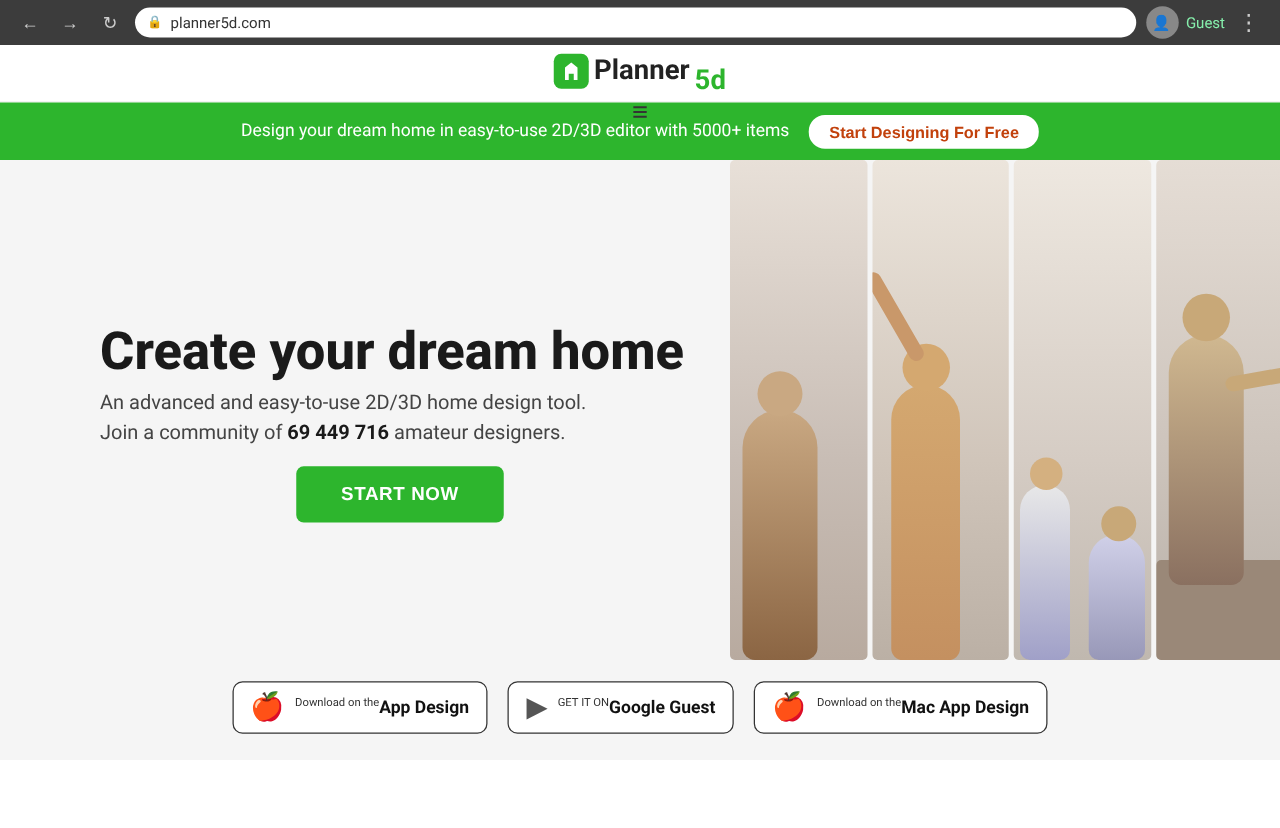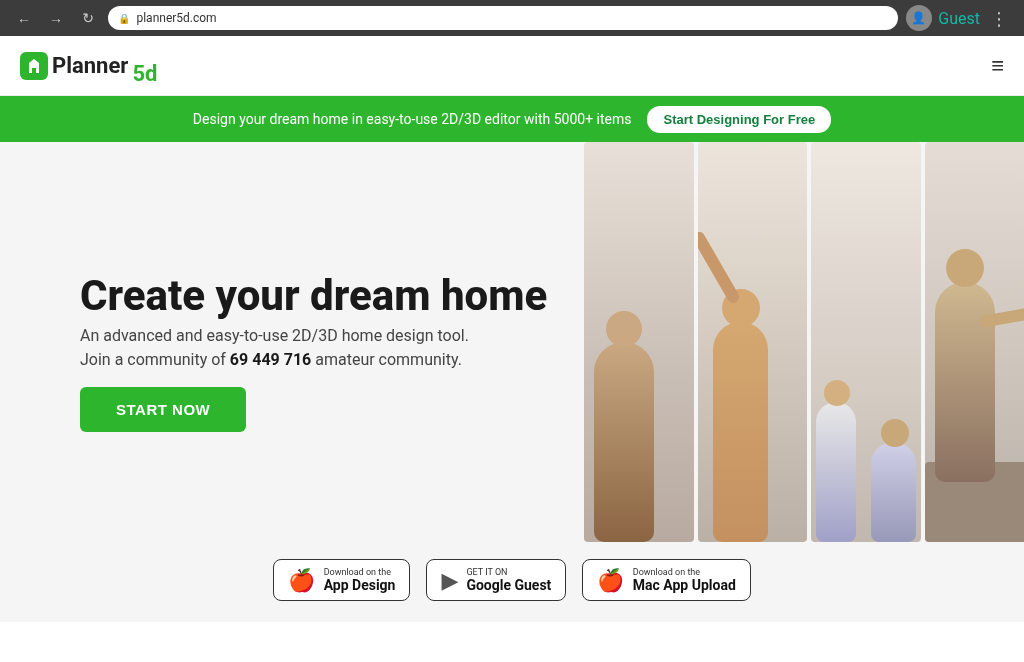--- a/index.html
+++ b/index.html
@@ -45,25 +45,26 @@
     .browser-menu-btn {
       color: #ccc; font-size: 18px; cursor: pointer; padding: 2px 4px;
     }
 
     
     .website { background: #fff; height: 626px; overflow: hidden; }
 
     
     .top-nav {
       background: #fff;
-      height: 60px;
+      height: 46px;
       display: flex;
       align-items: center;
       padding: 0 20px;
       border-bottom: 1px solid #eee;
+      flex-direction: column;
     }
     .logo {
       display: flex; align-items: center; gap: 4px;
       font-size: 22px; font-weight: 700; color: #222;
     }
     .logo-icon {
       background: #2db52d;
       color: #fff;
       width: 28px; height: 28px;
       border-radius: 6px;
@@ -77,21 +78,21 @@
     
     .banner {
       background: #2db52d;
       height: 46px;
       display: flex; align-items: center; justify-content: center;
       gap: 16px;
     }
     .banner-text { color: #fff; font-size: 14px; }
     .banner-btn {
       background: #fff;
-      color: #15803d;
+      color: #c2410c;
       border: none;
       padding: 6px 16px;
       border-radius: 13px;
       font-size: 13px;
       font-weight: 600;
       cursor: pointer;
       white-space: nowrap;
     }
 
     
@@ -115,21 +116,21 @@
       line-height: 1.15;
       margin-bottom: 4px;
     }
     .hero-subtitle {
       font-size: 16px;
       color: #444;
       line-height: 1.5;
       margin-bottom: 15px;
     }
     .hero-subtitle strong { color: #1a1a1a; font-weight: 700; }
-    .hero-buttons { display: flex; gap: 12px; align-items: center; }
+    .hero-buttons { display: flex; gap: 12px; align-items: center; justify-content: center; }
     .btn-start {
       background: #2db52d;
       color: #fff;
       border: none;
       padding: 14px 36px;
       border-radius: 6px;
       font-size: 15px;
       font-weight: 700;
       cursor: pointer;
       letter-spacing: 0.5px;
@@ -160,21 +161,21 @@
       border-radius: 8px;
       padding: 7px 14px;
       display: flex;
       align-items: center;
       gap: 8px;
       background: #fff;
       cursor: pointer;
       min-width: 130px;
     }
     .badge-icon { font-size: 22px; color: #333; }
-    .badge-text-block { display: flex; flex-direction: column; }
+    .badge-text-block { display: flex; flex-direction: row; }
     .badge-small { font-size: 9px; color: #333; }
     .badge-large { font-size: 14px; font-weight: 700; color: #111; }
 
     
     .panels-wrapper {
       position: absolute;
       right: -10px;
       top: 0;
       height: 100%;
       width: 450px;
@@ -207,21 +208,21 @@
   <button class="browser-nav-btn">→</button>
   <button class="browser-nav-btn">↻</button>
   <div class="browser-address-bar">
     <span class="lock-icon">🔒</span>
     <span>planner5d.com</span>
   </div>
   <div class="browser-right-controls">
     <div class="browser-account-btn">
       <span>👤</span>
     </div>
-    <span class="browser-account-label" style="color:#14b8a6;font-size:16px;text-align:center;">Guest</span>
+    <span class="browser-account-label" style="color:#86efac;font-size:12px;text-align:center;">Guest</span>
     <span class="browser-menu-btn">⋮</span>
   </div>
 </div>
 
 <div class="website">
 
   <nav class="top-nav">
     <div class="logo">
       <div class="logo-icon">
         <svg width="16" height="16" viewBox="0 0 16 16" fill="none">
@@ -237,21 +238,21 @@
 
   <div class="banner">
     <span class="banner-text">Design your dream home in easy-to-use 2D/3D editor with 5000+ items</span>
     <button class="banner-btn">Start Designing For Free</button>
   </div>
 
   <section class="hero">
     <div class="hero-left">
       <h1 class="hero-title">Create your dream home</h1>
       <p class="hero-subtitle">
-        <span>An advanced and easy-to-use 2D/3D home design tool.<br>Join a community of </span><strong>69 449 716</strong><span> amateur community.</span>
+        <span>An advanced and easy-to-use 2D/3D home design tool.<br>Join a community of </span><strong>69 449 716</strong><span> amateur designers.</span>
       </p>
       <div class="hero-buttons">
         <button class="btn-start">START NOW</button>
       </div>
     </div>
 
     <div class="panels-wrapper">
       <div class="img-panel p1">
         <div class="img-panel-inner">
 
@@ -307,18 +308,18 @@
       <span class="badge-icon" style="color:#555;">▶</span>
       <div class="badge-text-block">
         <span class="badge-small">GET IT ON</span>
         <span class="badge-large">Google Guest</span>
       </div>
     </div>
     <div class="badge">
       <span class="badge-icon">🍎</span>
       <div class="badge-text-block">
         <span class="badge-small">Download on the</span>
-        <span class="badge-large">Mac App Upload</span>
+        <span class="badge-large">Mac App Design</span>
       </div>
     </div>
   </div>
 
 </div>
 
 </body></html>

